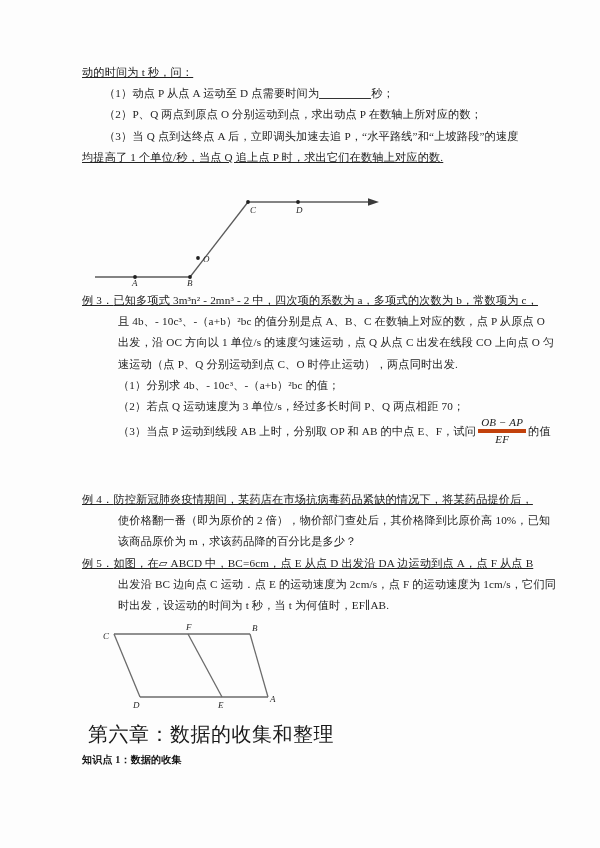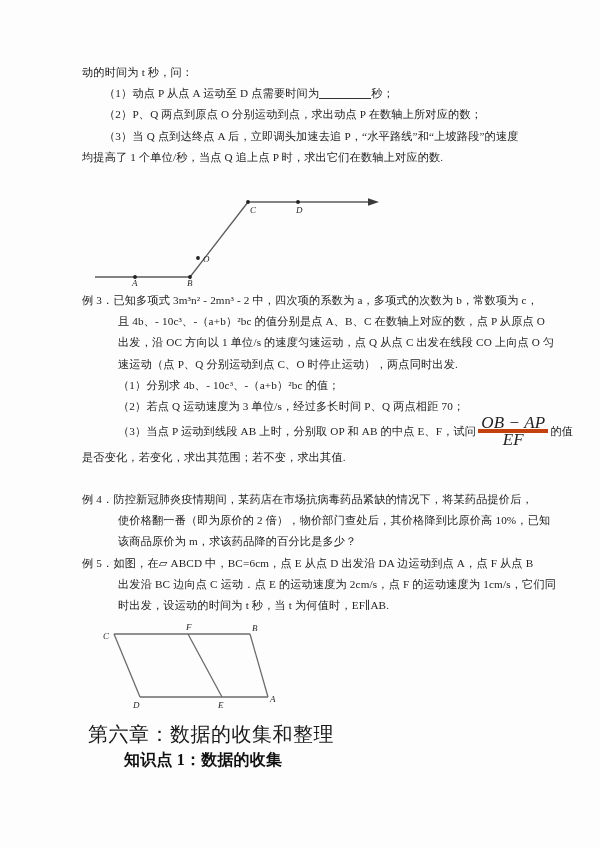--- a/index.html
+++ b/index.html
@@ -31,38 +31,38 @@
   }
 
   
   .line {
     font-size: 11.2px;
     line-height: 21.2px;
     color: #222;
     letter-spacing: 0.15px;
     white-space: nowrap;
   }
-  .indent-0 { text-indent: 0; }
+  .indent-0 { text-indent: 0; text-decoration: underline; }
   .indent-1 { padding-left: 22px; }
   .indent-2 { padding-left: 36px; }
   .blank {
     display: inline-block;
     width: 52px;
     border-bottom: 1px solid #333;
     height: 11px;
     vertical-align: -2px;
   }
 
   
   .frac {
     display: inline-block;
     vertical-align: middle;
     text-align: center;
     font-style: italic;
-    font-size: 17px;
+    font-size: 11px;
     line-height: 13px;
     margin: 0 2px;
     position: relative;
     top: -1px;
   }
   .frac .num { display: block; padding: 0 3px; }
   .frac .den { display: block; padding: 0 3px; border-top: 4px solid #c2410c; }
 
   
   .fig-numberline {
@@ -95,27 +95,26 @@
     font-size: 20px;
     line-height: 24px;
     color: #1a1a1a;
     letter-spacing: 0.5px;
     white-space: nowrap;
   }
   .knowledge-point {
     position: absolute;
     left: 82px;
     top: 752px;
-    font-size: 16px;
+    font-size: 10px;
     line-height: 16px;
     font-weight: bold;
     color: #111;
     letter-spacing: 0.2px;
     white-space: nowrap;
-    margin-left: 42px;
   }
 </style>
 </head>
 <body>
 
 <div class="page">
 
   <div class="content">
 
     <div class="line indent-0">
@@ -179,23 +178,20 @@
       <span>（1）分别求 4b、- 10c³、-（a+b）²bc 的值；</span>
     </div>
     <div class="line indent-2">
       <span>（2）若点 Q 运动速度为 3 单位/s，经过多长时间 P、Q 两点相距 70；</span>
     </div>
     <div class="line indent-2" style="line-height:27px;">
       <span>（3）当点 P 运动到线段 AB 上时，分别取 OP 和 AB 的中点 E、F，试问</span><span class="frac">
         <span class="num">OB − AP</span>
         <span class="den">EF</span>
       </span><span>的值</span>
-    </div>
-    <div class="line indent-0">
-      <span>是否变化，若变化，求出其范围；若不变，求出其值.</span>
     </div>
   </div>
 
   <div class="content" style="top:489px;">
     <div class="line indent-0">
       <span>例 4．</span><span>防控新冠肺炎疫情期间，某药店在市场抗病毒药品紧缺的情况下，将某药品提价后，</span>
     </div>
     <div class="line indent-2">
       <span>使价格翻一番（即为原价的 2 倍），物价部门查处后，其价格降到比原价高 10%，已知</span>
     </div>

